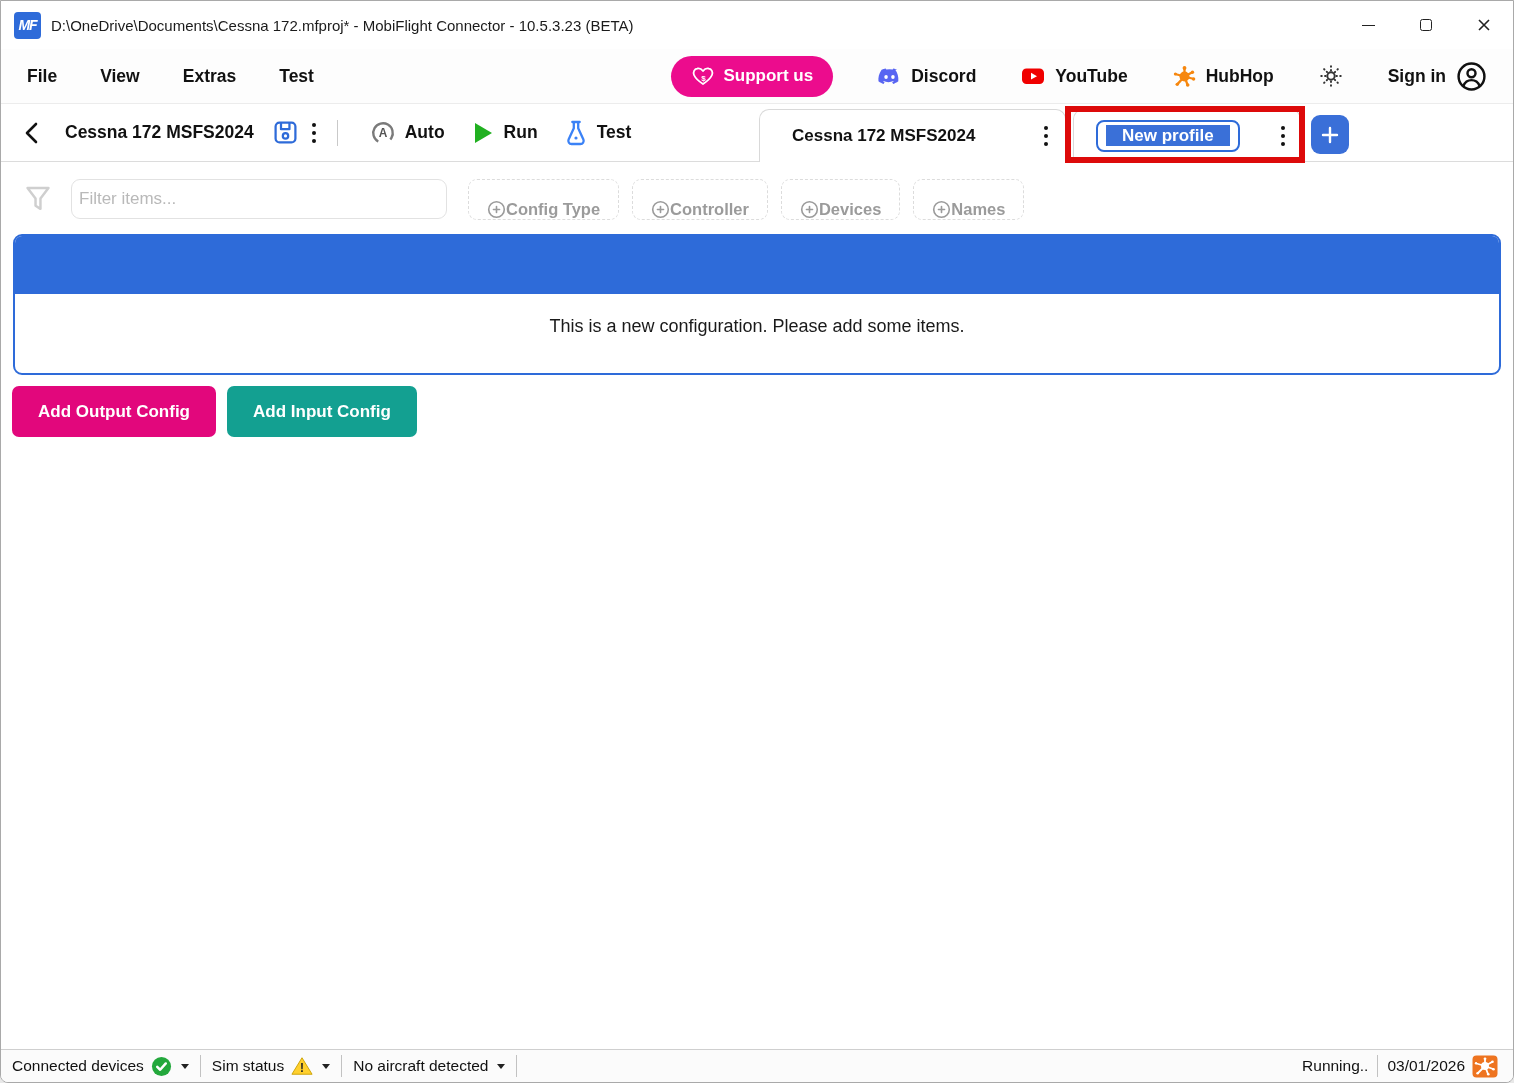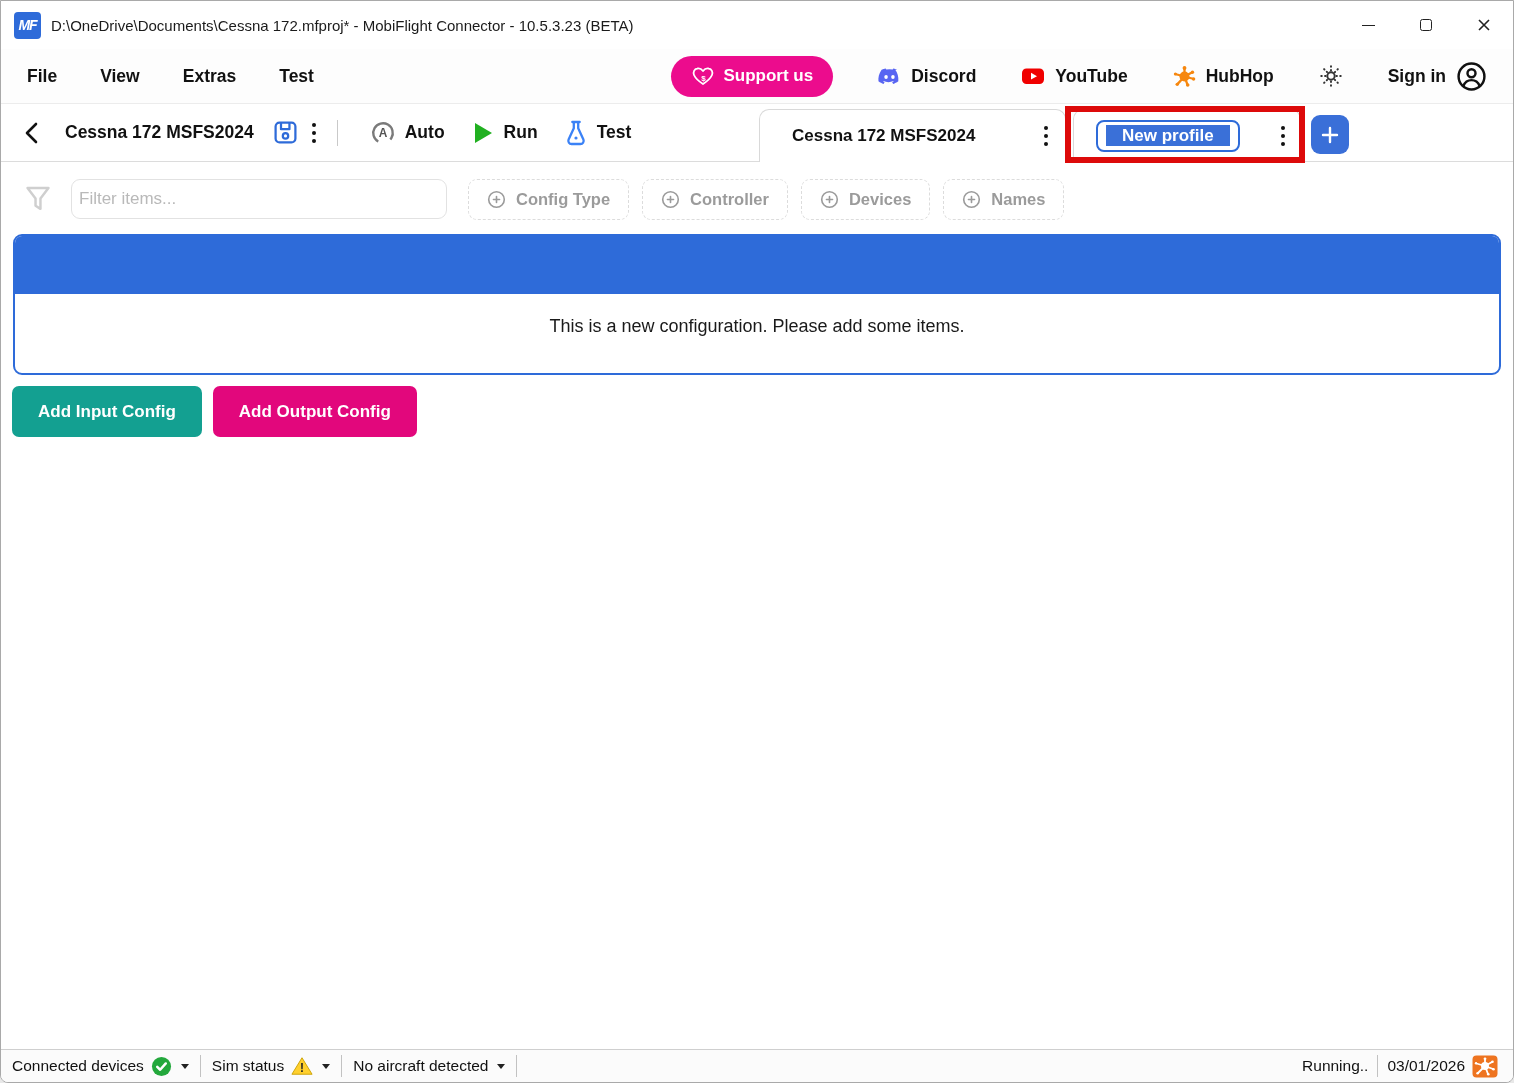--- a/index.html
+++ b/index.html
@@ -55,21 +55,21 @@
     border:6px solid #dd0a0a; z-index:40; pointer-events:none; }
   
   .filterrow { position:absolute; left:0; top:161px; right:0; height:72px; display:flex;
     align-items:center; padding-top:2px; }
   .funnel-wrap { margin-left:22px; }
   .filter-input { margin-left:18px; width:376px; height:40px; border:1px solid #e2e2e2;
     border-radius:9px; padding:0 7px; font-size:17px; color:#333;
     font-family:"Liberation Sans","DejaVu Sans",sans-serif; outline:none; }
   .filter-input::placeholder { color:#b9b9b9; }
   .pills { display:flex; gap:13px; margin-left:21px; }
-  .pill { display:flex; align-items:center; gap:10px; border:1.5px dashed #dcdcdc; border-radius:9px;
+  .pill { display:flex; align-items:flex-end; border:1.5px dashed #dcdcdc; border-radius:9px;
     height:41px; padding:0 18px; background:#fff; font-size:16.5px; font-weight:600; color:#9b9b9b; }
   
   .panel { position:absolute; left:12px; right:12px; top:233px; height:141px;
     border:2px solid #2e6bd9; border-radius:9px; background:#fff; overflow:hidden; }
   .panel-header { height:58px; background:#2e6bd9; }
   .panel-body { height:64px; display:flex; align-items:center; justify-content:center; }
   .empty-message { font-size:18px; color:#1a1a1a; }
   .action-row { position:absolute; left:11px; top:385px; display:flex; gap:11px; }
   .btn { border:none; border-radius:7px; height:51px; color:#fff; font-size:17px; font-weight:700;
     padding:0 26px; font-family:"Liberation Sans","DejaVu Sans",sans-serif; }
@@ -327,22 +327,22 @@
   </div>
 
   <div class="panel">
     <div class="panel-header"></div>
     <div class="panel-body">
       <span class="empty-message">This is a new configuration. Please add some items.</span>
     </div>
   </div>
 
   <div class="action-row">
+    <button class="btn btn-output">Add Output Config</button>
     <button class="btn btn-input">Add Input Config</button>
-    <button class="btn btn-output">Add Output Config</button>
   </div>
 
   <div class="statusbar">
     <div class="sb-item">
       <span>Connected devices</span>
       <span class="icon">
         <svg width="21" height="21" viewBox="0 0 22 22">
             <circle cx="11" cy="11" r="10" fill="#23a83c"></circle>
             <path d="M6.5 11.4 L9.6 14.4 L15.5 7.8" fill="none" stroke="#fff" stroke-width="2.6" stroke-linecap="round" stroke-linejoin="round"></path>
           </svg>

